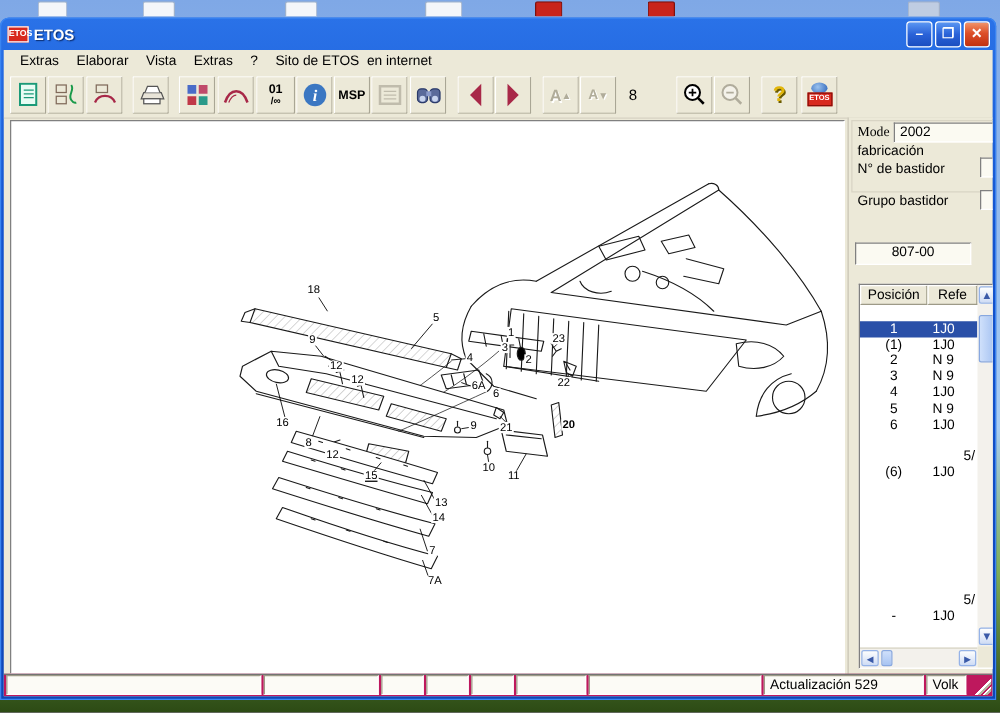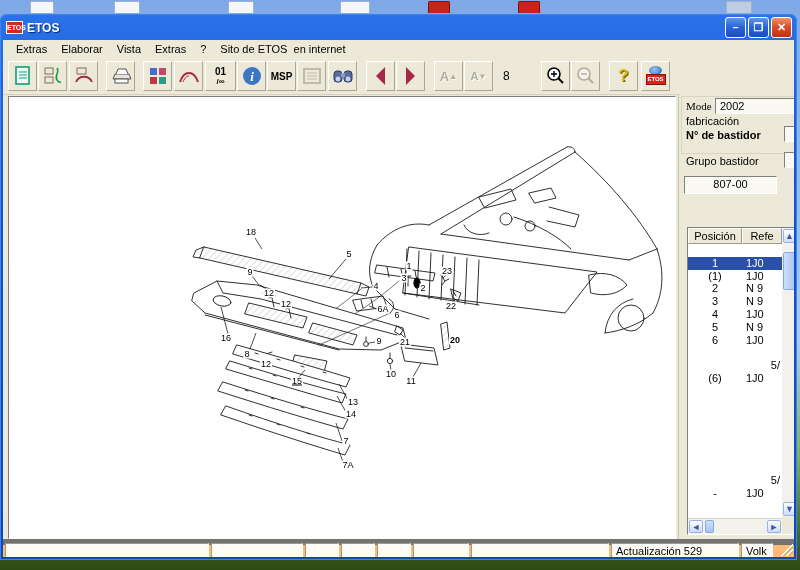--- a/index.html
+++ b/index.html
@@ -77,22 +77,22 @@
     border:1px solid #95b3e8;border-radius:2px;color:#3a5aa8;font-size:9px;font-weight:bold;
     text-align:center;line-height:13px;}
   .vtrack{position:absolute;right:0;top:0;width:16px;bottom:17px;background:#f3f1ec;}
   .vthumb{position:absolute;left:1px;width:13px;background:linear-gradient(90deg,#cfe0fb,#a8c4f2);
     border:1px solid #88a8e0;border-radius:2px;}
   .htrack{position:absolute;left:0;right:16px;bottom:0;height:16px;background:#f3f1ec;border-top:1px solid #d8d4c4;}
   .hthumb{position:absolute;top:1px;height:13px;background:linear-gradient(180deg,#cfe0fb,#a8c4f2);
     border:1px solid #88a8e0;border-radius:2px;}
   .corner{position:absolute;right:0;bottom:0;width:16px;height:17px;background:#ece9d8;}
   
-  .statusbar{position:absolute;left:0;right:0;bottom:0;height:18px;background:#fdba74;
-    border-top:6px solid #737373;display:flex;gap:2px;padding:1px 14px 1px 2px;align-items:center;}
+  .statusbar{position:absolute;left:0;right:0;bottom:0;height:18px;background:#be185d;
+    border-top:1px solid #737373;display:flex;gap:2px;padding:1px 14px 1px 2px;align-items:flex-end;}
   .sseg{background:#fcfbf6;border:1px solid;border-color:#9d9a87 #fff #fff #9d9a87;
     padding:0 4px;line-height:14px;white-space:nowrap;overflow:hidden;}
   .grip{position:absolute;right:1px;bottom:1px;width:13px;height:13px;
     background:
      linear-gradient(135deg,transparent 50%,#fff 50%,#fff 58%,#b8b4a2 58%,#b8b4a2 66%,transparent 66%,
      transparent 72%,#fff 72%,#fff 80%,#b8b4a2 80%,#b8b4a2 88%,transparent 88%);}
 </style>
 </head>
 <body>
 
@@ -363,25 +363,25 @@
             <span class="callout" style="left: 337px; top: 344px;">7</span>
             <span class="callout" style="left: 339px; top: 368px;">7A</span>
           </div>
       </div>
 
       <div class="rightpanel">
         <div class="vehicle-box"></div>
         <span class="rp-label" style="left:7px;top:6px;font-family:Liberation Serif, serif;">Mode</span>
         <div class="field" style="left:36px;top:4px;width:82px;height:16px;">2002</div>
         <span class="rp-label" style="left:7px;top:21px;">fabricación</span>
-        <span class="rp-label" style="left:7px;top:35px;font-weight:bold;">N° de bastidor</span>
+        <span class="rp-label" style="left:7px;top:35px;">N° de bastidor</span>
         <div class="field" style="left:105px;top:32px;width:14px;height:16px;"></div>
         <span class="rp-label" style="left:7px;top:61px;">Grupo bastidor</span>
         <div class="field" style="left:105px;top:58px;width:14px;height:16px;"></div>
-        <div class="field" style="left:5px;top:82px;width:93px;height:18px;text-align:center;">807-00</div>
+        <div class="field" style="left:5px;top:100px;width:93px;height:18px;text-align:center;">807-00</div>
 
         <div class="parts-table">
           <div class="thead">
             <div class="thcell th-pos">Posición</div>
             <div class="thcell th-ref">Refe</div>
           </div>
           <div class="tbody" id="table-body">
               <div class="trow">
                 <span class="c-pos"></span>
                 <span class="c-ref"></span>

